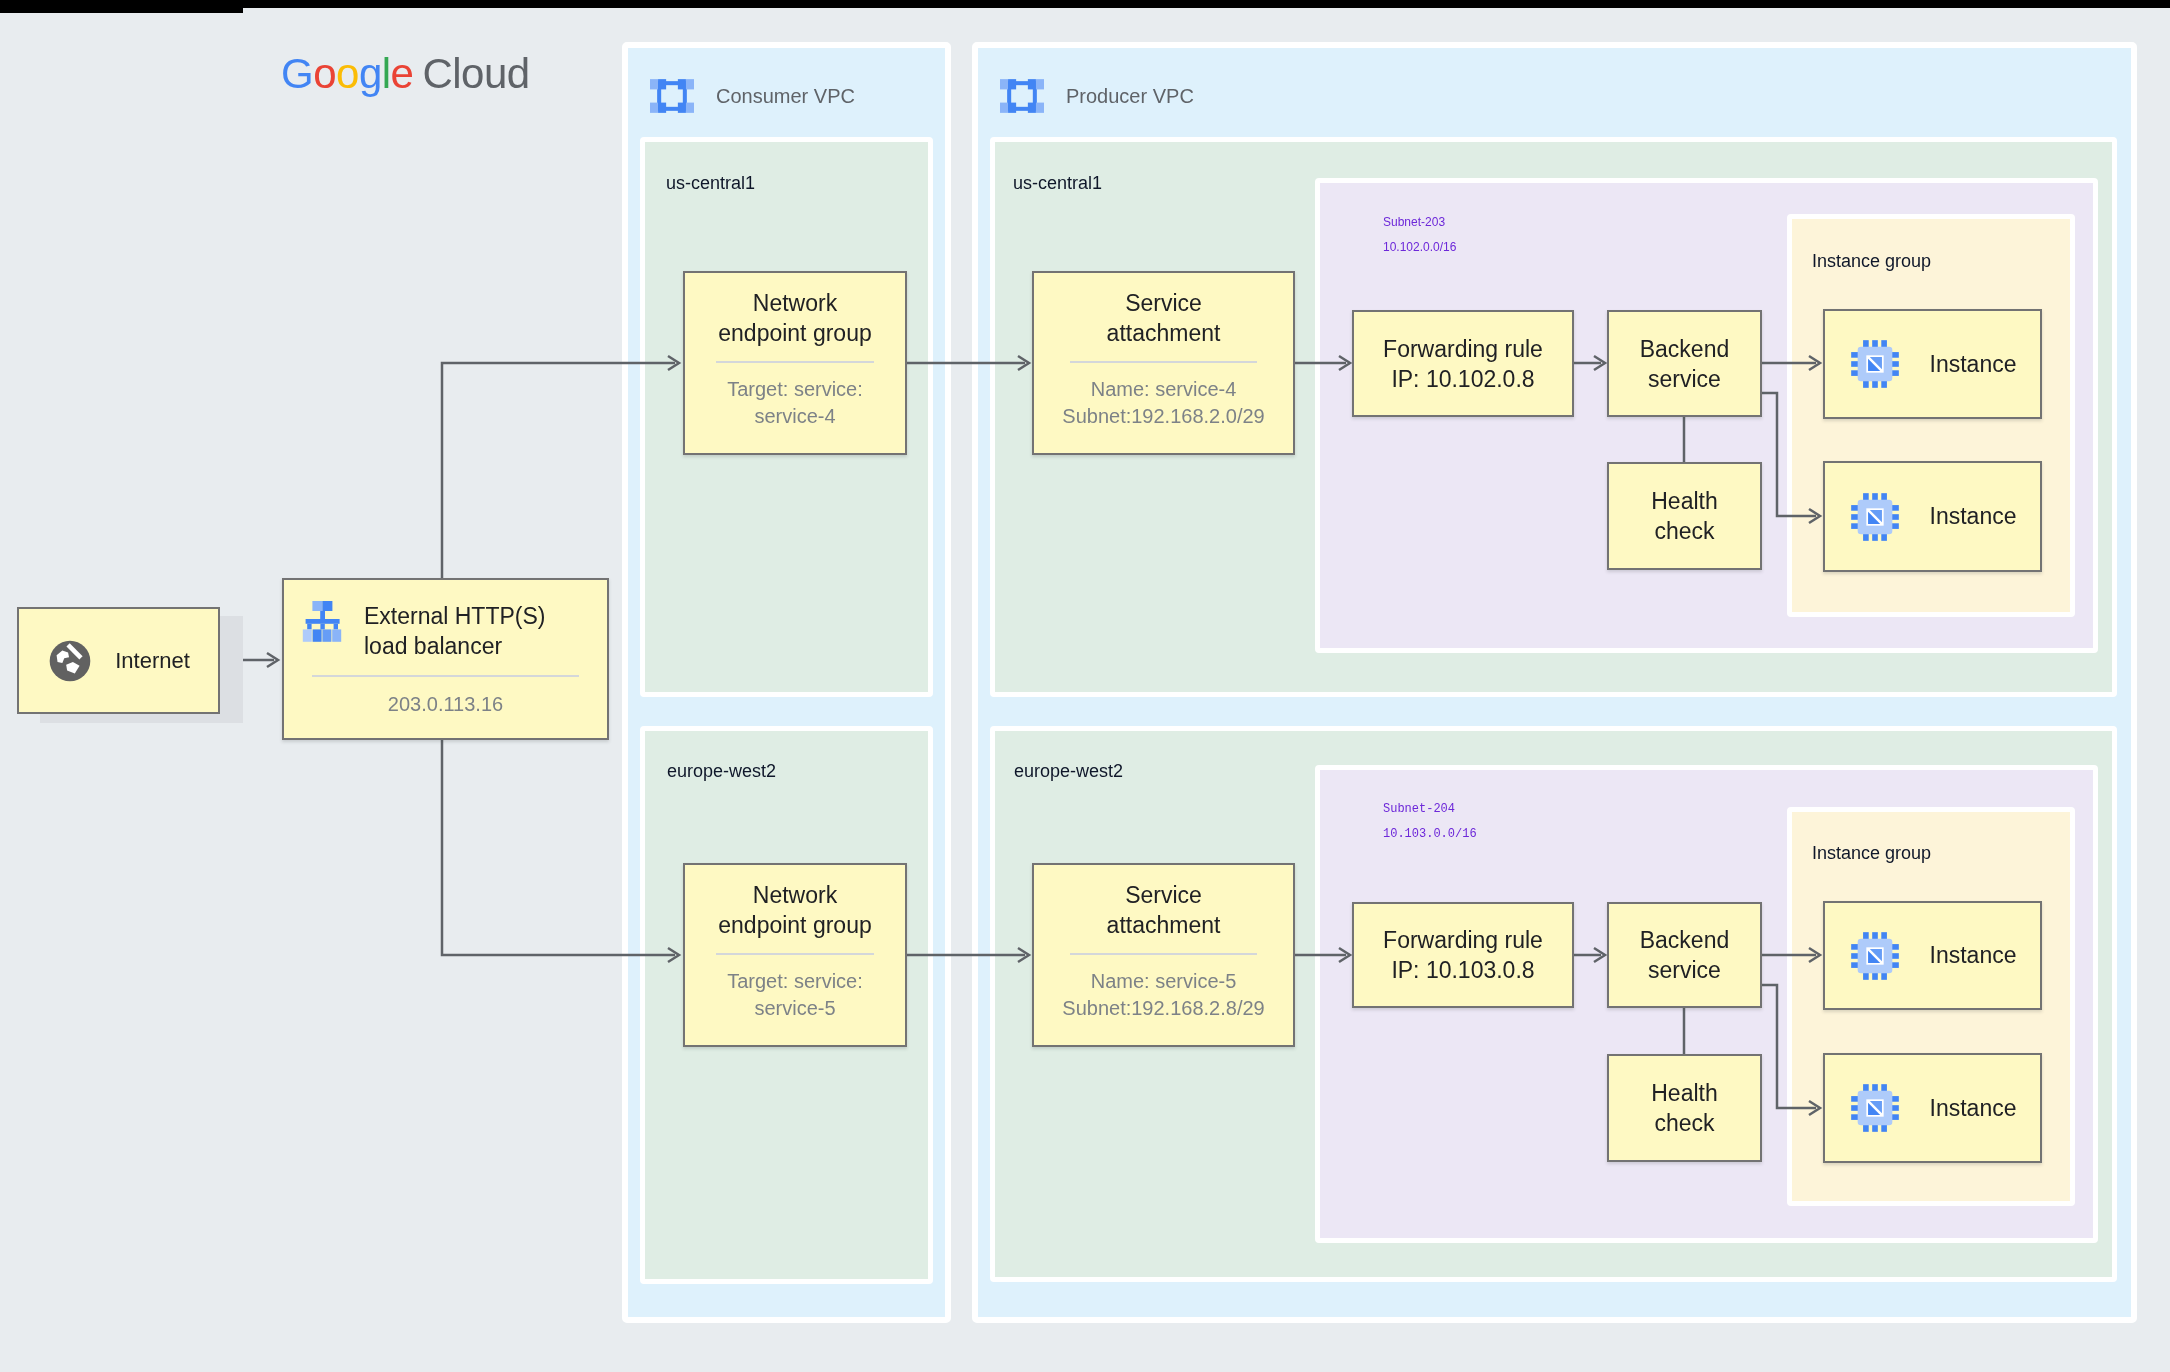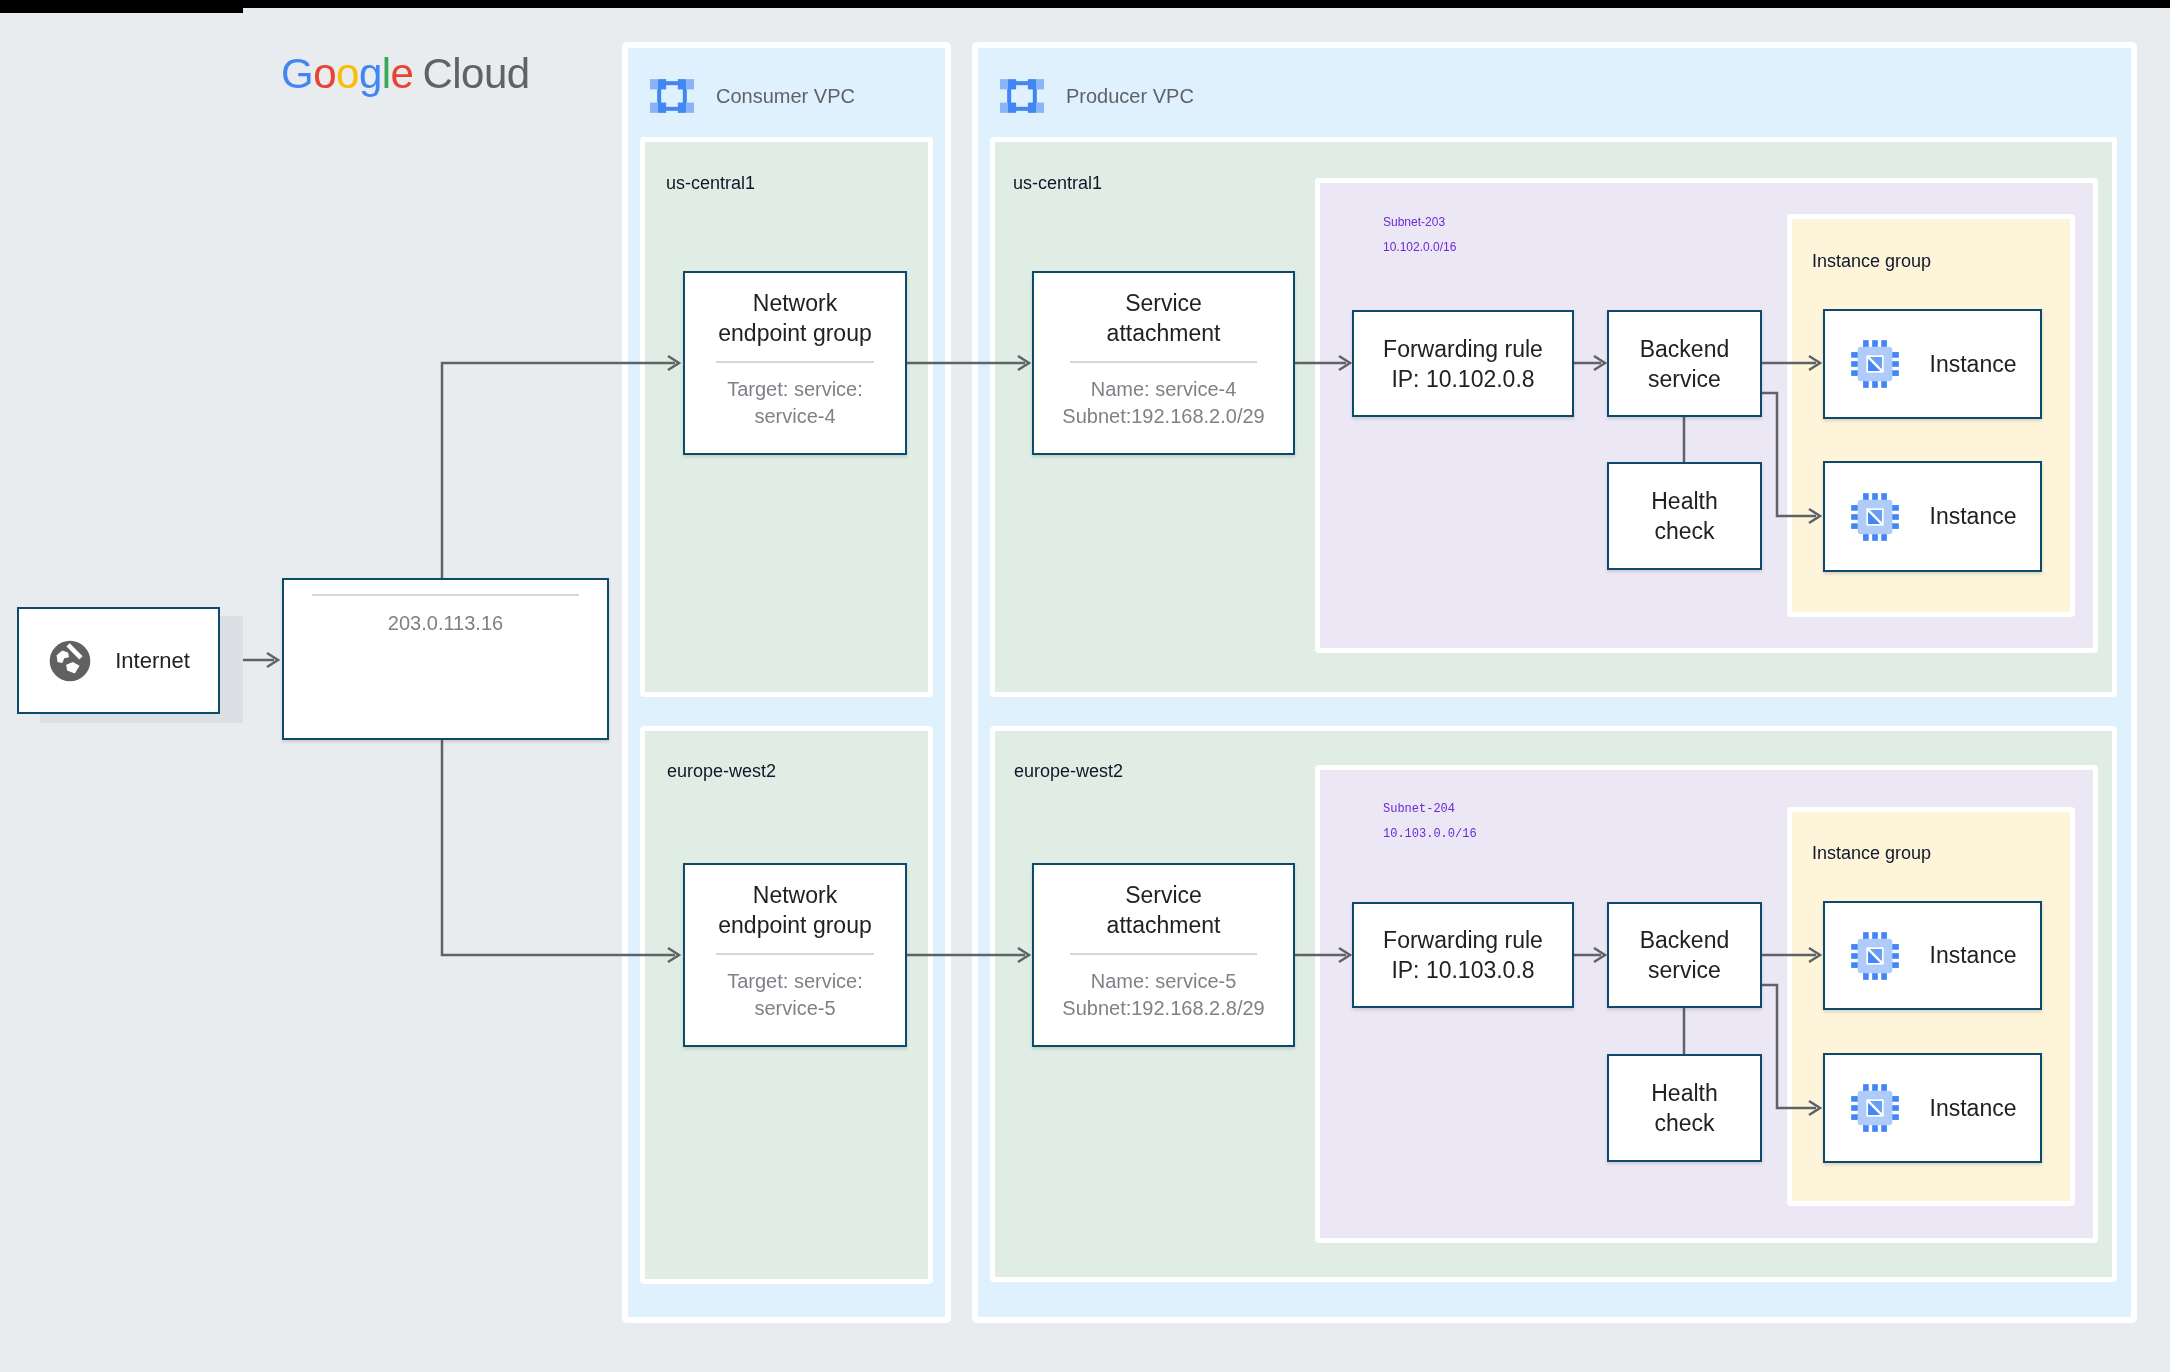--- a/index.html
+++ b/index.html
@@ -25,21 +25,21 @@
   .subnet-panel{background:#ece7f5;border:5px solid #fff;border-radius:4px;}
   .ig-panel{background:#fdf4d9;border:5px solid #fff;border-radius:4px;}
   .panel-label{color:#5f6368;font-size:20px;line-height:24px;white-space:nowrap;}
   .region-label,.ig-label{color:#0f172a;font-size:18px;line-height:24px;white-space:nowrap;}
   .subnet-label{color:#6d28d9;font-size:12px;line-height:25px;white-space:nowrap;margin-left:40px;}
   
   .wires{left:0;top:0;z-index:5;}
   .wires path{stroke:#5f6368;stroke-width:2.5;fill:none;}
   
   .node{
-    background:#ffffff;border:2px solid #0c4a6e;z-index:10;
+    background:#fef9c3;border:2px solid #737373;z-index:10;
     box-shadow:0 2px 3px rgba(60,64,67,.18);
     display:flex;flex-direction:column;align-items:center;
   }
   .node .title{font-size:23px;line-height:30px;color:#202124;text-align:center;margin-top:15px;}
   .node .divider{height:2px;background:#d4d7da;width:72%;margin:13px 0 13px;}
   .node .sub{font-size:20px;line-height:27px;color:#7d8287;text-align:center;}
   .node.mid{justify-content:center;}
   .node.mid .title{margin-top:0;}
   .node.row{flex-direction:row;justify-content:center;align-items:center;gap:16px;}
   .inst-label{font-size:23px;color:#202124;margin-left:13px;}
@@ -161,20 +161,41 @@
       <circle cx="12" cy="12" r="10.6" fill="#616161"></circle>
       <path fill="#fff" d="M5,9 L8,6.5 L11,7.5 L11.5,10 L9,10.5 L8,13 L5.5,12.5 Z"></path>
       <rect x="13.2" y="2.2" width="2.4" height="9.5" transform="rotate(-45 14.4 7)" fill="#fff"></rect>
       <path fill="#fff" d="M10,14 L13.5,12.5 L17,14.5 L14.5,18.5 L10.5,17 Z"></path>
     </svg>
   </span>
   <span class="ilabel">Internet</span>
 </div>
 
 <div class="abs node lbnode" style="left:282px;top:578px;width:327px;height:162px;">
+  <div class="lb-top">
+    <span style="display:inline-flex;">
+      <svg width="44" height="48" viewBox="0 0 22 24">
+        <rect x="5.2" y="0" width="5" height="5" fill="#8ab4f8"></rect>
+        <rect x="10.2" y="0" width="5" height="5" fill="#4285f4"></rect>
+        <rect x="9.1" y="5" width="2.4" height="4" fill="#4285f4"></rect>
+        <rect x="1.8" y="9" width="17" height="2.4" fill="#4285f4"></rect>
+        <rect x="2.6" y="11.4" width="2.2" height="2.8" fill="#4285f4"></rect>
+        <rect x="9.2" y="11.4" width="2.2" height="2.8" fill="#4285f4"></rect>
+        <rect x="15.8" y="11.4" width="2.2" height="2.8" fill="#4285f4"></rect>
+        <rect x="0.4" y="14.2" width="4.5" height="6.2" fill="#aecbfa"></rect>
+        <rect x="5.3" y="14.2" width="4.5" height="6.2" fill="#4285f4"></rect>
+        <rect x="10.2" y="14.2" width="4.5" height="6.2" fill="#669df6"></rect>
+        <rect x="15.1" y="14.2" width="4.5" height="6.2" fill="#8ab4f8"></rect>
+      </svg>
+    </span>
+    <div class="lb-title">
+      <div>External HTTP(S)</div>
+      <div>load balancer</div>
+    </div>
+  </div>
   <div class="lb-divider"></div>
   <div class="lb-ip">203.0.113.16</div>
 </div>
 
 <div class="abs node" style="left:683px;top:271px;width:224px;height:184px;">
   <div class="title">
     <div>Network</div>
     <div>endpoint group</div>
   </div>
   <div class="divider"></div>

